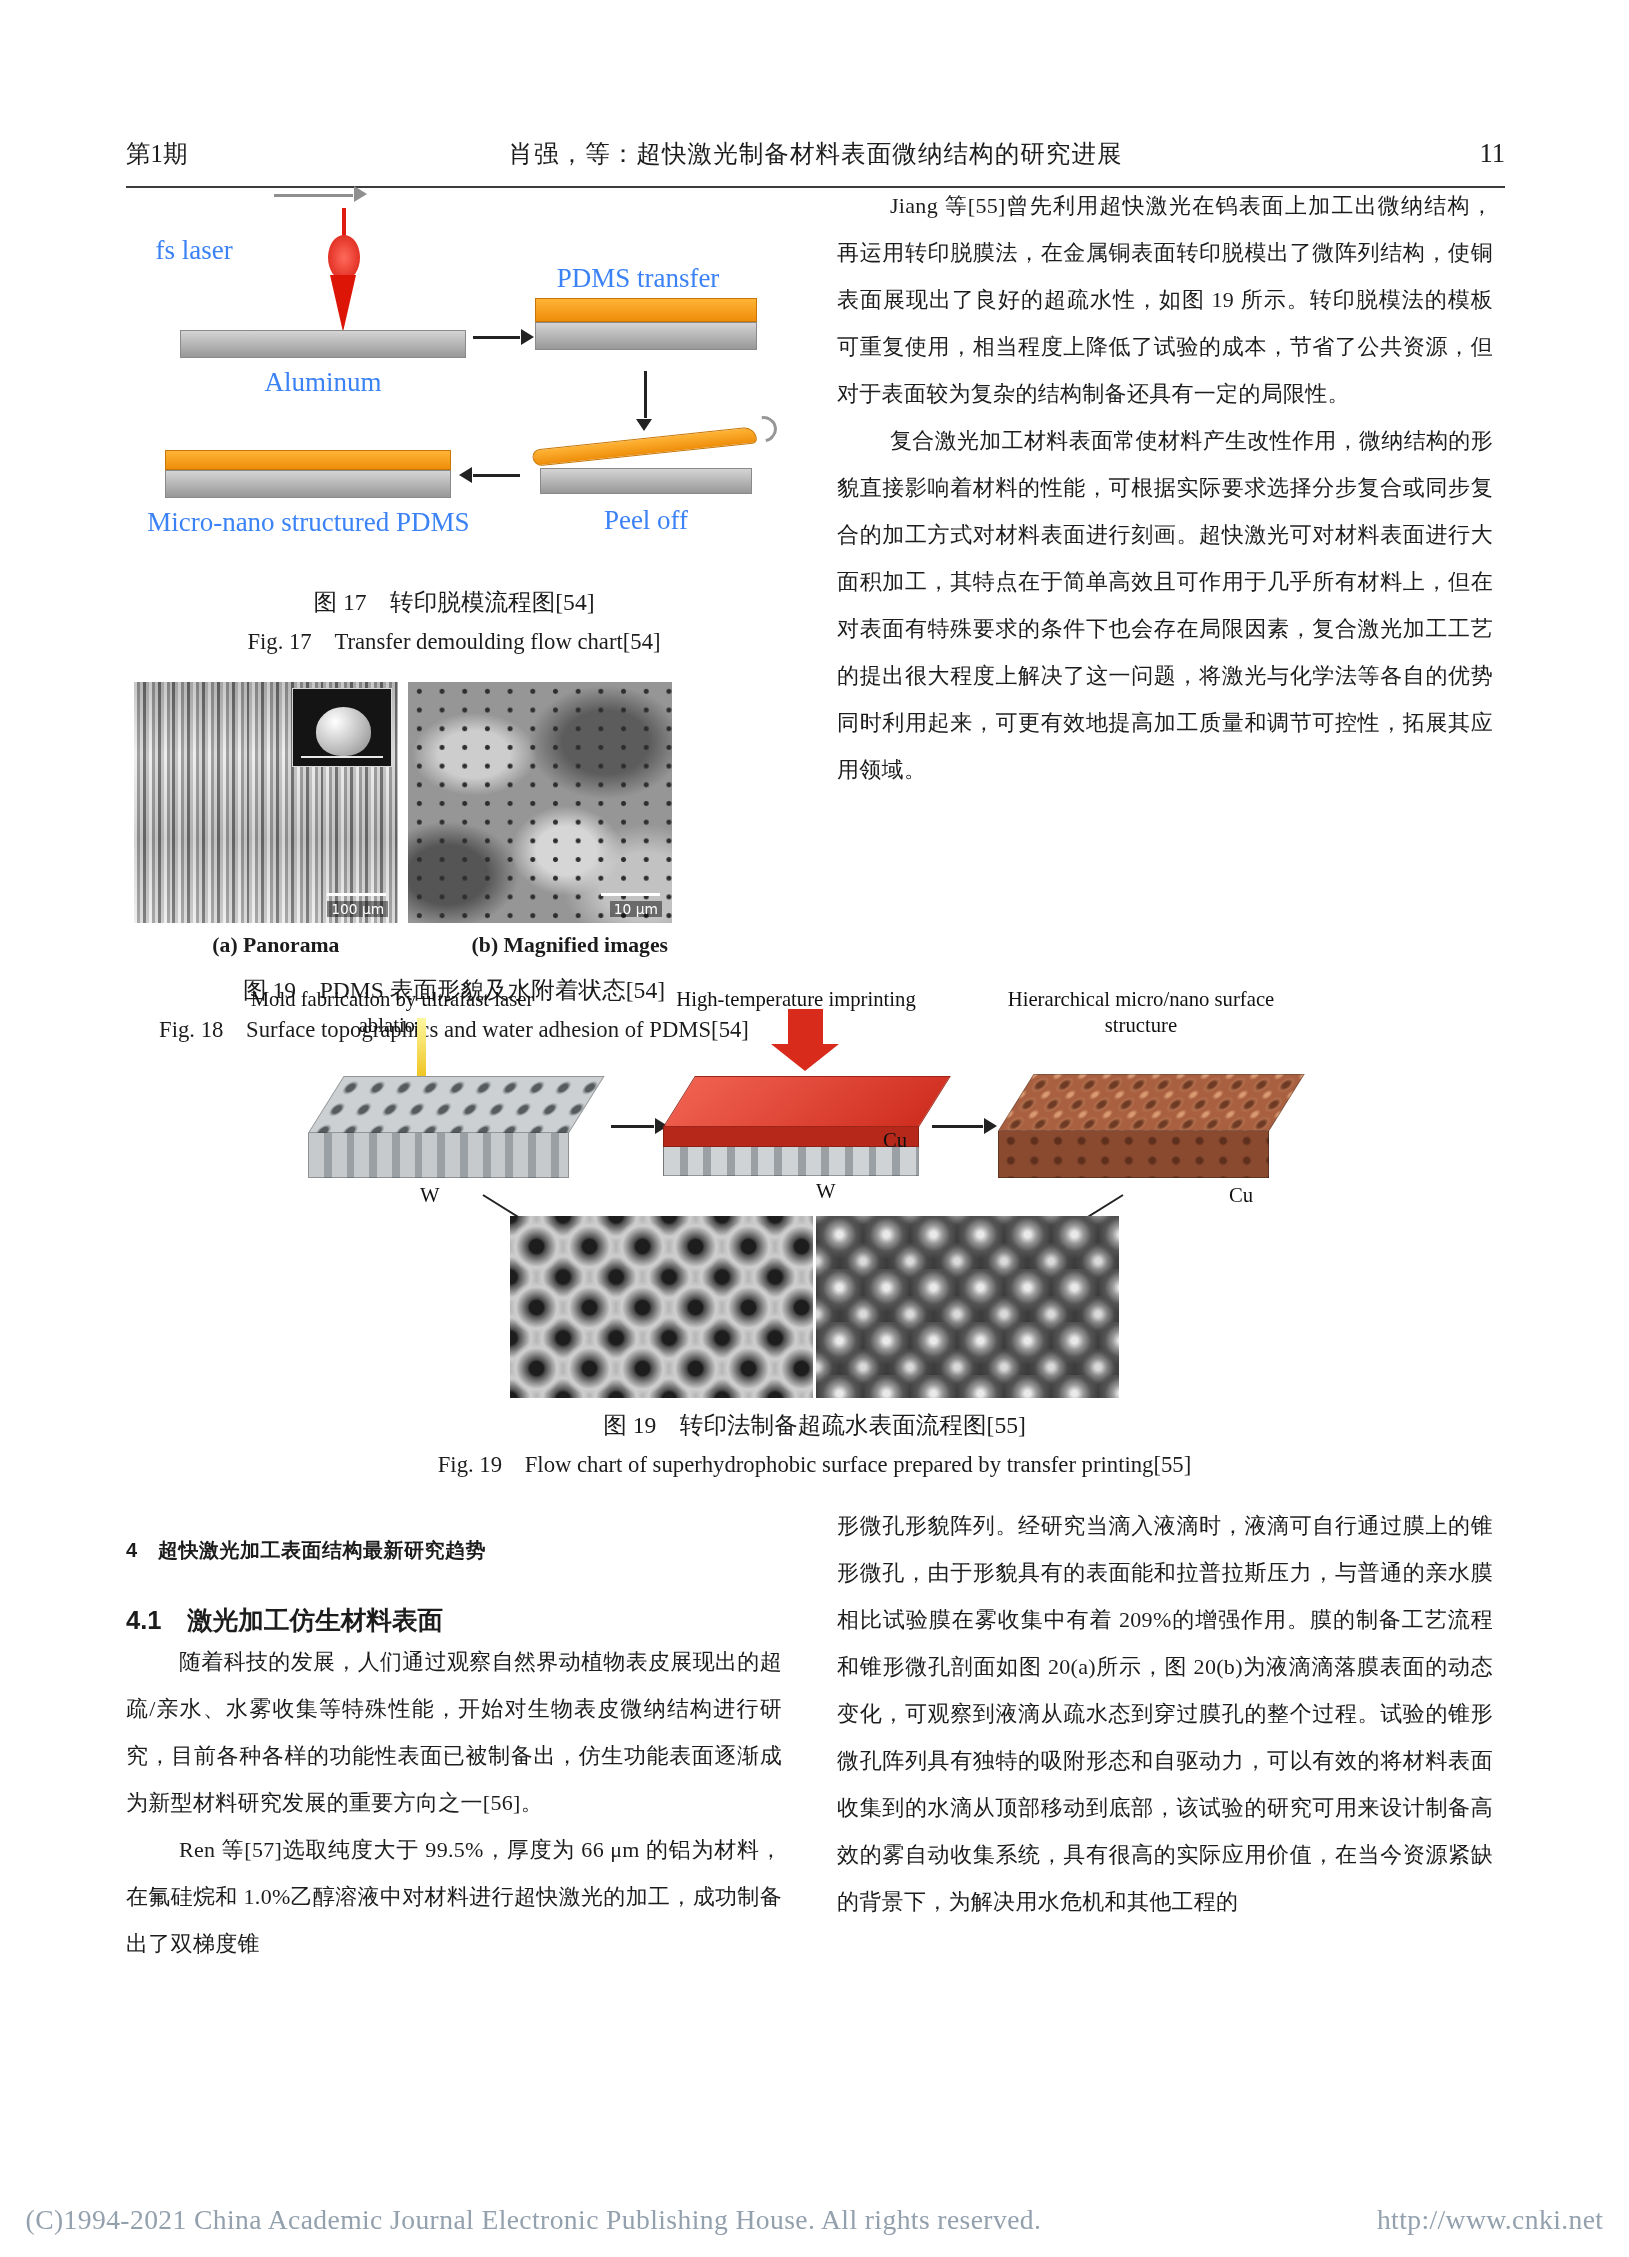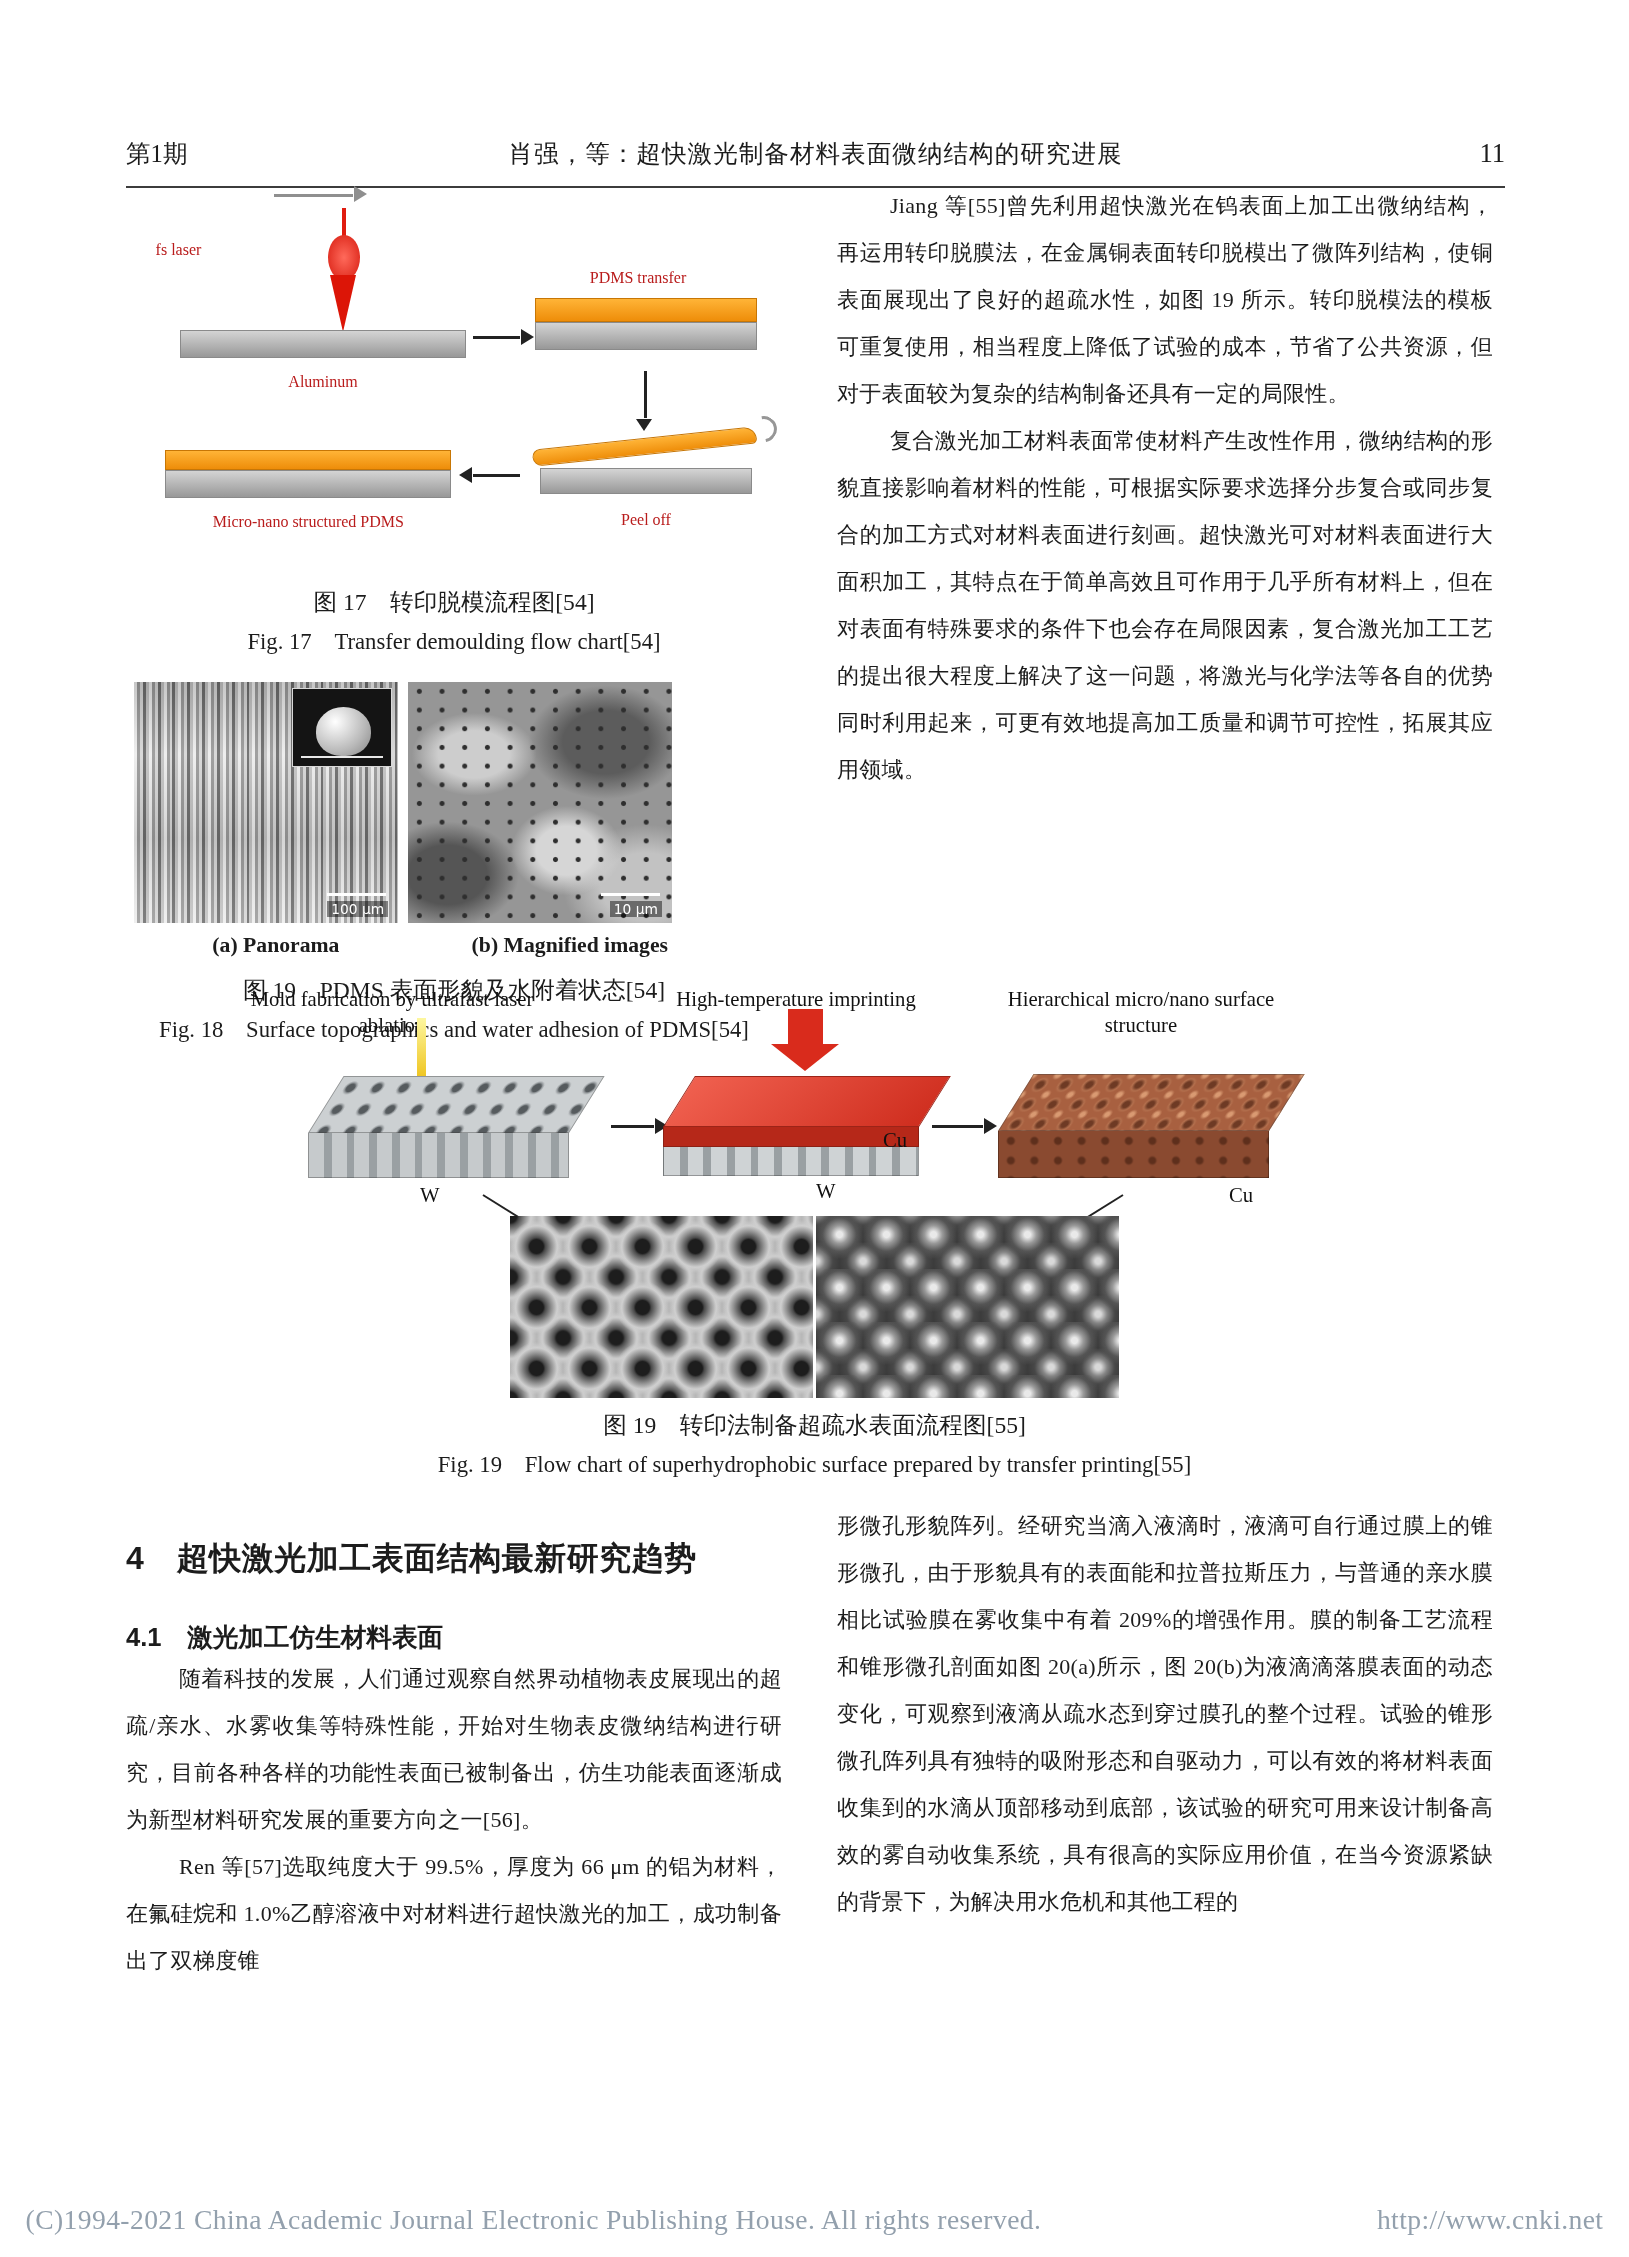--- a/index.html
+++ b/index.html
@@ -33,21 +33,21 @@
        border-left:13.8px solid #222; border-top:8.9px solid transparent; border-bottom:8.9px solid transparent; }
   .harrow.left::after { left:-13.8px; right:auto; border-left:none; border-right:13.8px solid #222; }
   .harrow.gray { background:#8f8f8f; }
   .harrow.gray::after { border-left-color:#8f8f8f; }
   .varrow { position:absolute; width:3px; background:#222; }
   .varrow::after { content:""; position:absolute; bottom:-12.8px; left:-7.9px;
        border-top:12.8px solid #222; border-left:8.9px solid transparent; border-right:8.9px solid transparent; }
 
   
   .f17 { position:relative; height:394px; }
-  .flabel { position:absolute; font-size:16px; line-height:26.6px; text-align:center; color:#b91c1c; }
+  .flabel { position:absolute; font-size:27px; line-height:26.6px; text-align:center; color:#3b82f6; }
   .slab { position:absolute; background:linear-gradient(#d4d4d4,#989898); border:1px solid #8a8a8a; }
   .orange { background:linear-gradient(#ffb437,#ee8d09); border:1px solid #c77605; }
   .beam-line { position:absolute; left:216px; top:25.6px; width:3.9px; height:33px; background:#e01c10; }
   .beam-lens { position:absolute; left:202px; top:53px; width:31.5px; height:45px; border-radius:50%;
                background:radial-gradient(ellipse at center,#ff6a5b,#d61a0e); }
   .beam-tip  { position:absolute; left:204px; top:93px; width:0; height:0;
                border-left:13.8px solid transparent; border-right:13.8px solid transparent; border-top:57px solid #dc1507; }
   .peel-strip { position:absolute; left:406px; top:256px; width:225px; height:16.7px;
                 background:linear-gradient(#ffb437,#ee8d09); border:1px solid #c77605;
                 border-radius:9.9px 15.8px 5.9px 11.8px; transform:rotate(-6deg); }
@@ -126,21 +126,21 @@
            background-size:53px 61px; background-position:0 0,26.6px 30.5px; }
   .sem-d { position:absolute; left:690px; top:231px; width:303px; height:182px;
            background-color:#3a3a3a;
            background-image:
              radial-gradient(circle at 50% 35%, #e9e9e9 0 3px, #9a9a9a 8.9px, #555555 16.7px, transparent 24.6px),
              radial-gradient(circle at 50% 35%, #d9d9d9 0 3px, #868686 8.9px, #474747 16.7px, transparent 24.6px);
            background-size:47px 53px; background-position:0 0,23.6px 26.6px; }
 
   
   .bottom-section { position:absolute; top:1502px; left:126px; right:124px; display:flex; gap:55px; }
-  .sec-h3 { font-family:"Liberation Sans","DejaVu Sans",sans-serif; font-weight:700; font-size:32px;
+  .sec-h3 { font-family:"Liberation Sans","DejaVu Sans",sans-serif; font-weight:700; font-size:20px;
             margin-top:35px; letter-spacing:0.5px; }
   .sec-h4 { font-family:"Liberation Sans","DejaVu Sans",sans-serif; font-weight:700; font-size:25.6px;
             margin-top:39px; }
   .bottom-section .body-p { margin-top:0; }
   .mt24 { margin-top:25.6px; }
 
   
   .footer { position:absolute; left:25.6px; right:25.6px; bottom:21.7px;
             display:flex; justify-content:space-between;
             font-size:27.6px; color:#93a0ad; letter-spacing:0.4px; }

